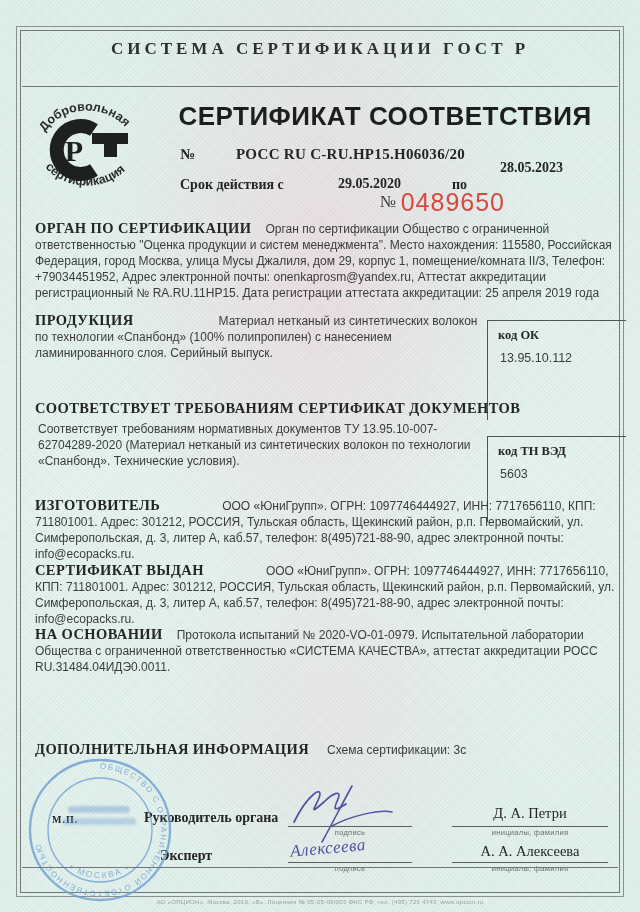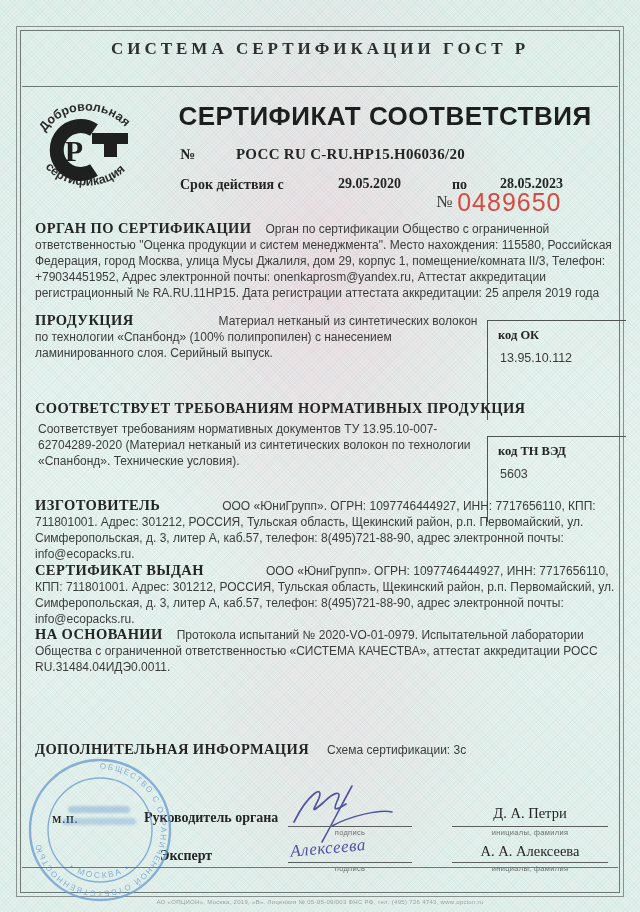--- a/index.html
+++ b/index.html
@@ -22,22 +22,22 @@
         font-weight:bold;font-size:12.5px;letter-spacing:.6px;color:#2c2f2e;}
   .hdr-sep{left:22px;top:86px;width:596px;border-top:1.2px solid #6e7875;}
   .title{left:155px;top:101px;width:460px;text-align:center;font-weight:bold;font-size:26px;
          letter-spacing:.5px;color:#1d1f1e;}
   .serifb{font-family:"Liberation Serif",serif;font-weight:bold;color:#242625;}
   .certno-label{left:180px;top:146px;font-size:15px;}
   .certno-value{left:236px;top:146px;font-size:15px;letter-spacing:.3px;}
   .valid-label{left:180px;top:177px;font-size:14px;}
   .valid-from{left:338px;top:176px;font-size:14px;}
   .valid-po{left:452px;top:177px;font-size:14px;}
-  .valid-to{left:500px;top:176px;font-size:14px;}
-  .formno{left:380px;top:188px;width:238px;text-align:center;}
+  .valid-to{left:500px;top:160px;font-size:14px;}
+  .formno{left:380px;top:188px;width:238px;text-align:left;}
   .formno .n{font-family:"Liberation Serif",serif;font-size:17px;color:#3a3c3b;vertical-align:4px;}
   .formno .v{font-size:25px;color:#d8493f;letter-spacing:1px;}
   .sec{line-height:16px;font-size:12px;color:#3b3d3c;}
   .sec-h{font-family:"Liberation Serif",serif;font-weight:bold;font-size:14.5px;color:#242625;
          letter-spacing:.4px;}
   .gap-s{margin-right:14px;} .gap-m{margin-right:62px;} .gap-l{margin-right:85px;}
   .sec-organ{left:35px;top:220px;width:578px;}
   .sec-product{left:35px;top:312px;width:452px;}
   .conf-h{left:35px;top:400px;width:580px;}
   .conf-t{left:38px;top:421px;width:450px;}
@@ -119,21 +119,21 @@
 
   <div class="abs sec sec-product">
     <span class="sec-h gap-l">ПРОДУКЦИЯ</span><span>Материал нетканый из синтетических волокон по технологии «Спанбонд» (100% полипропилен) с нанесением ламинированного слоя. Серийный выпуск.</span>
   </div>
 
   <div class="abs codebox box-ok">
     <div class="cl">код ОК</div>
     <div class="cv">13.95.10.112</div>
   </div>
 
-  <div class="abs sec-h conf-h">СООТВЕТСТВУЕТ ТРЕБОВАНИЯМ НОРМАТИВНЫХ ПРОДУКЦИЯ</div>
+  <div class="abs sec-h conf-h">СООТВЕТСТВУЕТ ТРЕБОВАНИЯМ СЕРТИФИКАТ ДОКУМЕНТОВ</div>
   <div class="abs sec conf-t">Соответствует требованиям нормативных документов ТУ 13.95.10-007-62704289-2020 (Материал нетканый из синтетических волокон по технологии «Спанбонд». Технические условия).</div>
 
   <div class="abs codebox box-tn">
     <div class="cl">код ТН ВЭД</div>
     <div class="cv">5603</div>
   </div>
 
   <div class="abs sec sec-manu">
     <span class="sec-h gap-m">ИЗГОТОВИТЕЛЬ</span><span>ООО «ЮниГрупп». ОГРН: 1097746444927, ИНН: 7717656110, КПП: 711801001. Адрес: 301212, РОССИЯ, Тульская область, Щекинский район, р.п. Первомайский, ул. Симферопольская, д. 3, литер А, каб.57, телефон: 8(495)721-88-90, адрес электронной почты: info@ecopacks.ru.</span>
   </div>

